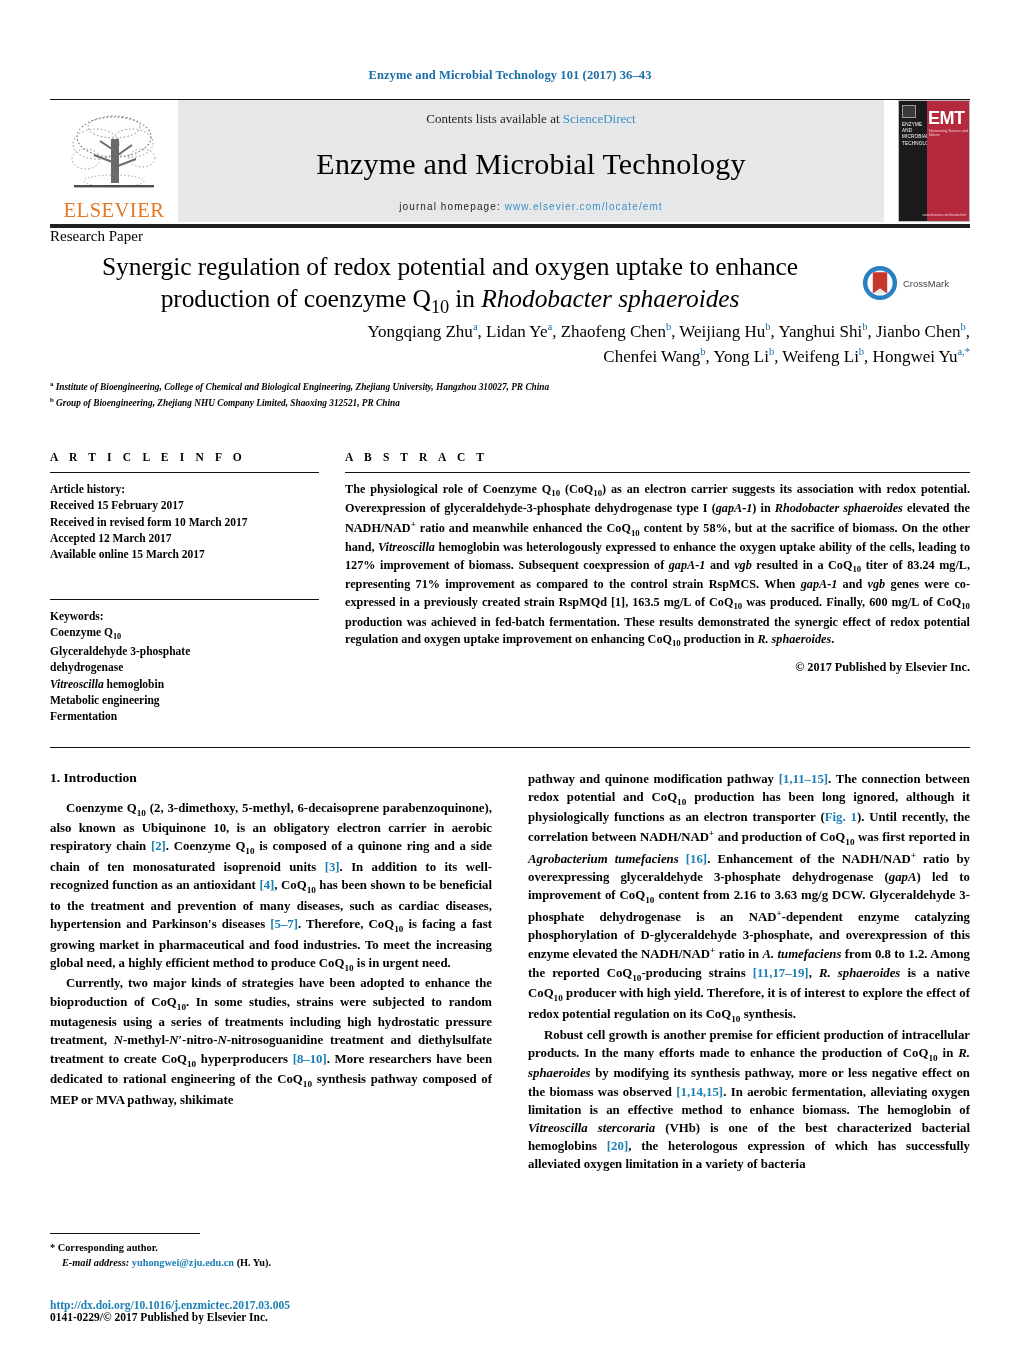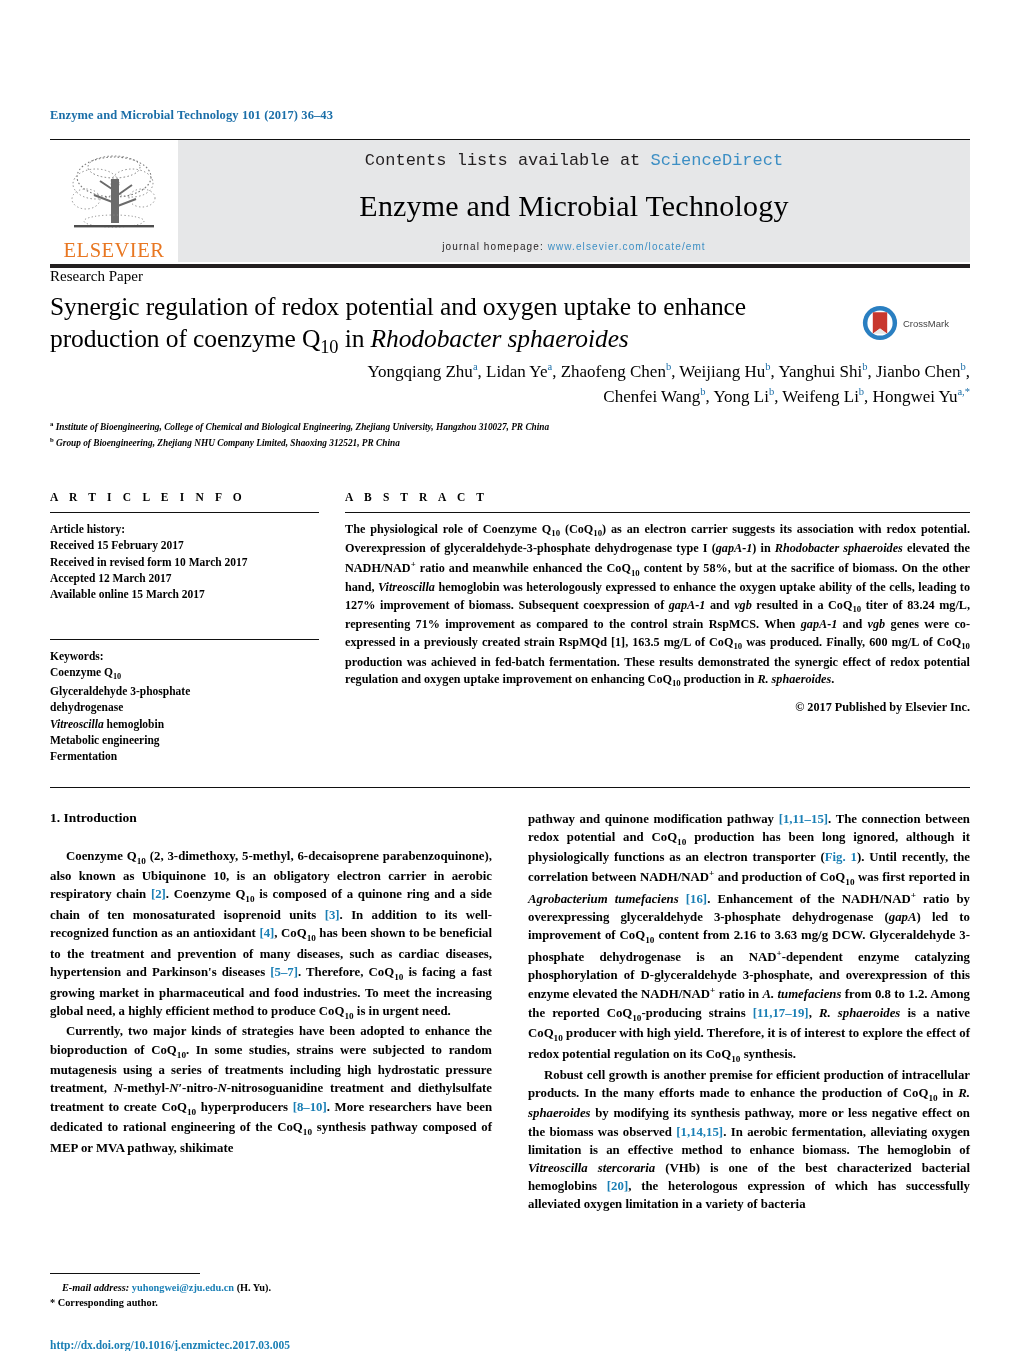--- a/index.html
+++ b/index.html
@@ -9,27 +9,27 @@
     background:#ffffff;
     font-family:"Liberation Serif", serif;
     color:#000;
     position:relative;
     overflow:hidden;
   }
   .page { position:relative; width:1020px; height:1351px; padding:0 50px; }
 
   
   .runhead {
+    text-align:center;
     color:#1a6ea8;
     font-family:"Liberation Serif", serif;
     font-weight:bold;
     font-size:12.5px;
     padding-top:68px;
     letter-spacing:.1px;
-    margin-top:40px;
   }
   .rule-top {
     border-top:1.6px solid #111;
     margin-top:16px;
   }
 
   
   .masthead {
     display:flex;
     align-items:stretch;
@@ -52,22 +52,22 @@
     margin-top:1px;
   }
   .center-band {
     flex:1 1 auto;
     background:#e6e7e8;
     display:flex; flex-direction:column;
     align-items:center; justify-content:space-between;
     padding:11px 0 10px 0;
   }
   .contents-line {
-    font-family:Liberation Mono, monospace;
-    font-size:17px;
+    font-family:Liberation Serif, serif;
+    font-size:13px;
     color:#231f20;
   }
   .contents-line a { color:#3d8fc4; text-decoration:none; }
   .journal-title {
     font-family:"Liberation Serif", serif;
     font-size:30px;
     color:#000;
     letter-spacing:.2px;
   }
   .homepage-line {
@@ -117,21 +117,21 @@
   .rule-black {
     border-top:4px solid #231f20;
     margin-top:2px;
   }
 
   
   .paper-type {
     font-size:15px;
     font-family:"Liberation Serif", serif;
   }
-  .title-row { display:flex; align-items:flex-start; margin-top:6px; }
+  .title-row { display:flex; align-items:flex-start; margin-top:6px;text-align:center; }
   h1.title {
     font-size:25.5px;
     font-weight:normal;
     line-height:1.25;
     margin:0;
     flex:1 1 auto;
     padding-right:12px;
     letter-spacing:-.1px;
   }
   h1.title .it { font-style:italic; }
@@ -184,21 +184,21 @@
   .rule-abs { border-top:1px solid #111; margin-top:22px; }
 
   
   .body-cols {
     display:flex;
     margin-top:22px;
     column-gap:36px;
   }
   .bcol { width:calc(50% - 18px); }
   h2.secnum {
-    font-size:13.5px; font-weight:bold; margin:0 0 21px 0;
+    font-size:13.5px; font-weight:bold; margin:0 0 13px 0;
     font-family:"Liberation Serif", serif;
   }
   p.para {
     margin:0;
     font-size:12.8px;
     line-height:1.42;
     text-align:justify;
     text-indent:16px;
     font-weight:bold;
   }
@@ -252,20 +252,31 @@
     <div class="center-band">
       <div class="contents-line">
         <span>Contents lists available at </span><a href="#">ScienceDirect</a>
       </div>
       <div class="journal-title">Enzyme and Microbial Technology</div>
       <div class="homepage-line">
         <span>journal homepage: </span><span class="url">www.elsevier.com/locate/emt</span>
       </div>
     </div>
 
+    <div class="emt-cover">
+      <div class="emt-left">
+        <div class="emt-badge"></div>
+        <div class="emt-left-txt">ENZYME AND MICROBIAL TECHNOLOGY</div>
+      </div>
+      <div class="emt-right">
+        <div class="emt-big">EMT</div>
+        <div class="emt-sub">Harnessing Science and Nature</div>
+        <div class="emt-foot">www.elsevier.com/locate/emt</div>
+      </div>
+    </div>
   </div>
 
   <div class="rule-black"></div>
 
   <div class="paper-type">Research Paper</div>
 
   <div class="title-row">
     <h1 class="title">
       <span>Synergic regulation of redox potential and oxygen uptake to enhance</span><br>
       <span>production of coenzyme Q</span><sub>10</sub><span> in </span><span class="it">Rhodobacter sphaeroides</span>
@@ -359,24 +370,24 @@
         pathway and quinone modification pathway <span class="ref">[1,11–15]</span>. The connection between redox potential and CoQ<sub>10</sub> production has been long ignored, although it physiologically functions as an electron transporter (<span class="ref">Fig. 1</span>). Until recently, the correlation between NADH/NAD<sup>+</sup> and production of CoQ<sub>10</sub> was first reported in <span class="it">Agrobacterium tumefaciens</span> <span class="ref">[16]</span>. Enhancement of the NADH/NAD<sup>+</sup> ratio by overexpressing glyceraldehyde 3-phosphate dehydrogenase (<span class="it">gapA</span>) led to improvement of CoQ<sub>10</sub> content from 2.16 to 3.63 mg/g DCW. Glyceraldehyde 3-phosphate dehydrogenase is an NAD<sup>+</sup>-dependent enzyme catalyzing phosphorylation of D-glyceraldehyde 3-phosphate, and overexpression of this enzyme elevated the NADH/NAD<sup>+</sup> ratio in <span class="it">A. tumefaciens</span> from 0.8 to 1.2. Among the reported CoQ<sub>10</sub>-producing strains <span class="ref">[11,17–19]</span>, <span class="it">R. sphaeroides</span> is a native CoQ<sub>10</sub> producer with high yield. Therefore, it is of interest to explore the effect of redox potential regulation on its CoQ<sub>10</sub> synthesis.
       </p>
       <p class="para">
         Robust cell growth is another premise for efficient production of intracellular products. In the many efforts made to enhance the production of CoQ<sub>10</sub> in <span class="it">R. sphaeroides</span> by modifying its synthesis pathway, more or less negative effect on the biomass was observed <span class="ref">[1,14,15]</span>. In aerobic fermentation, alleviating oxygen limitation is an effective method to enhance biomass. The hemoglobin of <span class="it">Vitreoscilla stercoraria</span> (VHb) is one of the best characterized bacterial hemoglobins <span class="ref">[20]</span>, the heterologous expression of which has successfully alleviated oxygen limitation in a variety of bacteria
       </p>
     </div>
   </div>
 
   <div class="footnote">
     <div class="fn-rule"></div>
+    <div class="fn-line">* Corresponding author.</div>
     <div class="fn-line" style="padding-left:12px">
       <span class="it">E-mail address: </span><span class="fn-mail">yuhongwei@zju.edu.cn</span><span> (H. Yu).</span>
     </div>
-    <div class="fn-line">* Corresponding author.</div>
   </div>
 
   <div class="doiblock">
     <div class="doi">http://dx.doi.org/10.1016/j.enzmictec.2017.03.005</div>
     <div class="issn">0141-0229/© 2017 Published by Elsevier Inc.</div>
   </div>
 
 </div>
 
 </body></html>

